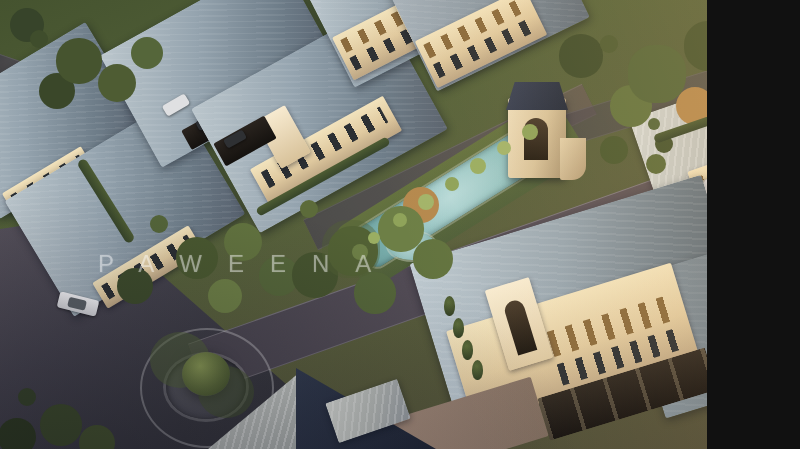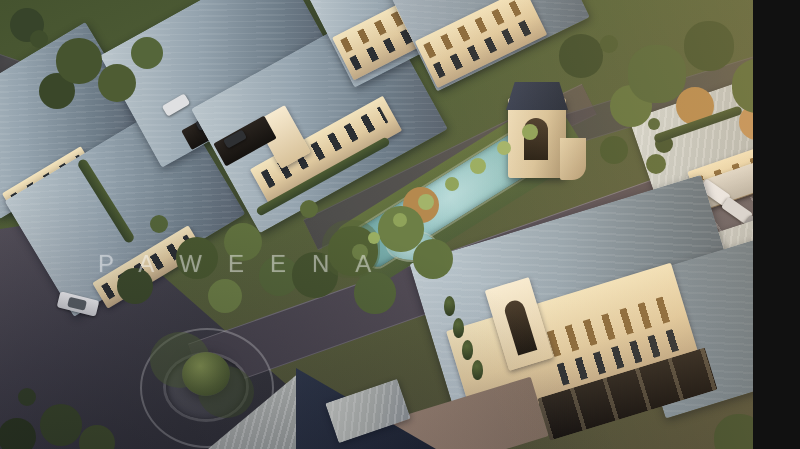--- a/index.html
+++ b/index.html
@@ -1,20 +1,19 @@
 <!DOCTYPE html>
 <html><head>
 <meta charset="utf-8">
 <style>
   html,body{margin:0;padding:0;background:#111;}
   #stage{
     position:relative;width:707px;height:449px;overflow:hidden;
     font-family:"Liberation Sans", sans-serif;
     background:linear-gradient(155deg,#45532f 0%,#55633a 35%,#5a5f3d 60%,#4c4a36 100%);
-    padding-left:46px;
   }
   .abs{position:absolute;}
   
   .roof{
     position:absolute;border-radius:3px;
     background:
       repeating-linear-gradient(28deg, rgba(255,255,255,.07) 0 1.5px, rgba(0,0,0,0) 1.5px 6px),
       linear-gradient(118deg,#bcc7cd 0%,#95a4af 40%,#6e7d89 75%,#57616e 100%);
     box-shadow:0 3px 8px rgba(10,15,25,.45);
   }

